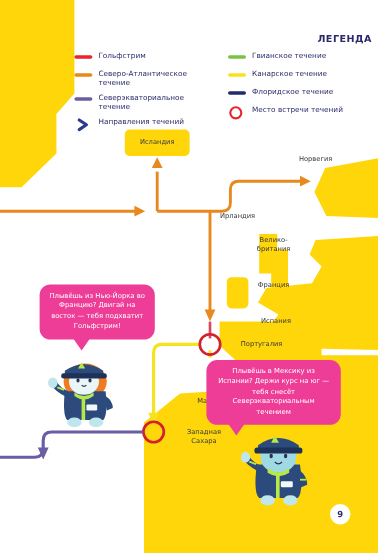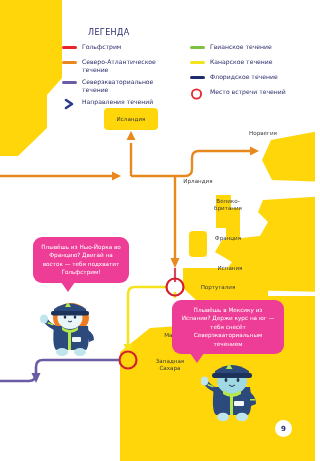--- a/index.html
+++ b/index.html
@@ -17,23 +17,23 @@
   }
   #map-svg { position: absolute; left: 0; top: 0; }
 
   
   .legend {
     position: absolute;
     left: 62px; top: 28px;
     width: 248px;
   }
   .legend-title {
-    text-align: left;
+    text-align: right;
     font-size: 8px;
-    font-weight: normal;
+    font-weight: bold;
     color: #2b2b6b;
     letter-spacing: .4px;
     margin-left: 26px;
     margin-bottom: 6px;
   }
   .legend-cols { display: flex; gap: 10px; }
   .legend-col { width: 118px; }
   .legend-row {
     display: flex;
     align-items: flex-start;

